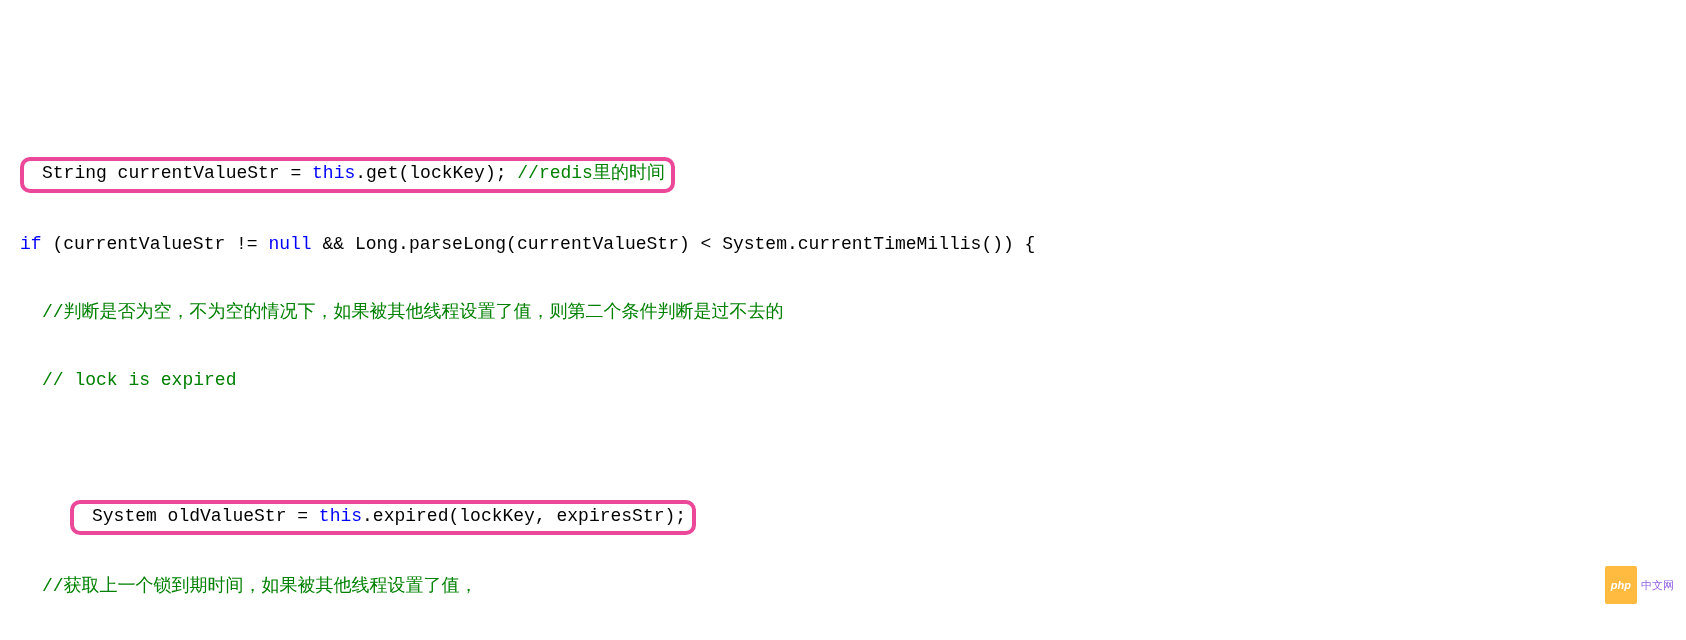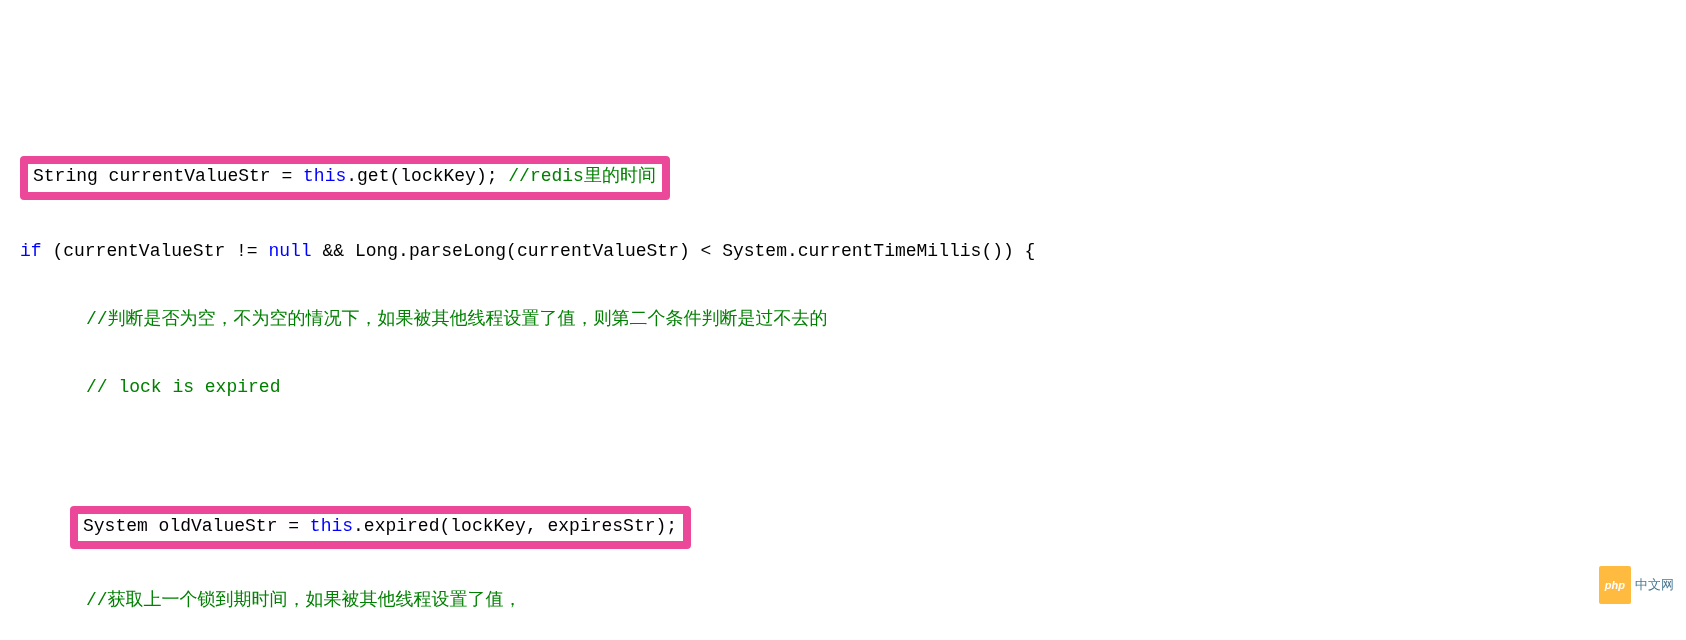--- a/index.html
+++ b/index.html
@@ -12,29 +12,29 @@
     white-space: pre;
     color: #000000;
     position: relative;
     width: 1686px;
     height: 640px;
     overflow: hidden;
   }
   .kw { color: #0000ff; }
   .cm { color: #008000; }
   .hl {
-    border: 8px solid #ec4899;
-    border-radius: 4px;
-    padding: 2px 6px 4px 5px;
+    border: 4px solid #ec4899;
+    border-radius: 10px;
+    padding: 2px 6px 4px 18px;
     display: inline-block;
     line-height: 1.2;
   }
   .ind0 { padding-left: 20px; }
   .ind1 { padding-left: 20px; }
-  .ind2 { padding-left: 86px; }
+  .ind2 { padding-left: 42px; }
   .line { display: block; }
   .watermark {
     position: absolute;
     right: 12px;
     bottom: 36px;
     display: flex;
     align-items: center;
     gap: 4px;
     opacity: 0.75;
   }
@@ -42,23 +42,23 @@
     background: #ffa500;
     color: #fff;
     font-family: Arial, sans-serif;
     font-size: 11px;
     font-weight: bold;
     padding: 2px 6px;
     border-radius: 2px;
     font-style: italic;
   }
   .wm-text {
-    color: #0c4a6e;
+    color: #6d28d9;
     font-family: Arial, sans-serif;
-    font-size: 13px;
+    font-size: 11px;
   }
 </style>
 </head>
 <body>
 
 
 
 <span class="line ind0"><span class="hl"><span>String currentValueStr = </span><span class="kw">this</span><span>.get(lockKey); </span><span class="cm">//redis里的时间</span></span></span>
 <span class="line ind1"><span class="kw">if</span><span> (currentValueStr != </span><span class="kw">null</span><span> &amp;&amp; Long.parseLong(currentValueStr) &lt; System.currentTimeMillis()) {</span></span>
 <span class="line ind2 cm">//判断是否为空，不为空的情况下，如果被其他线程设置了值，则第二个条件判断是过不去的</span>

